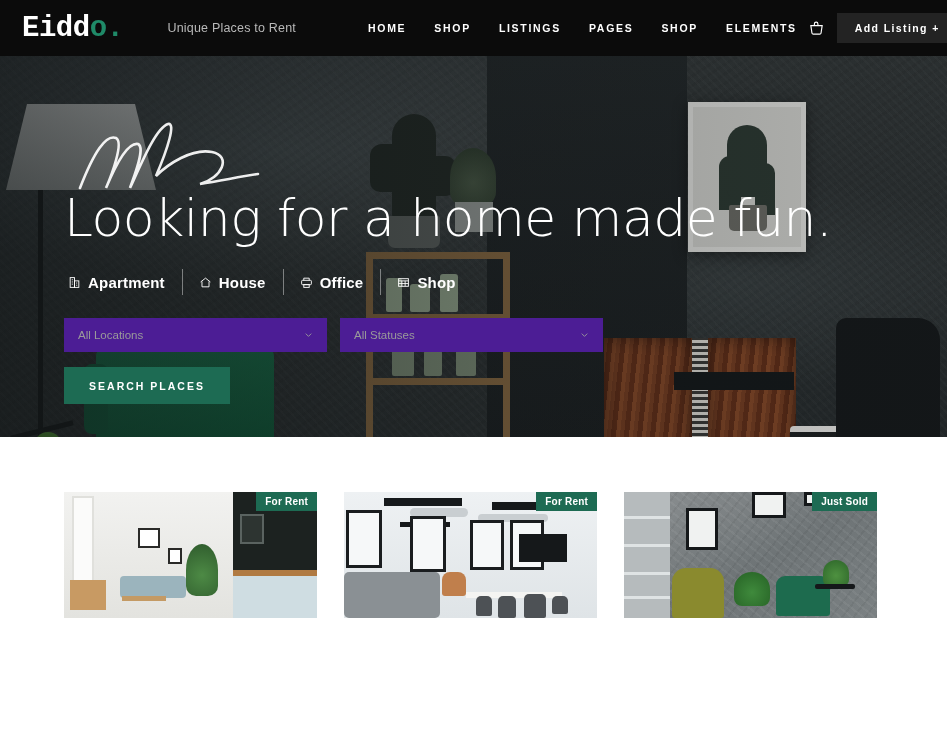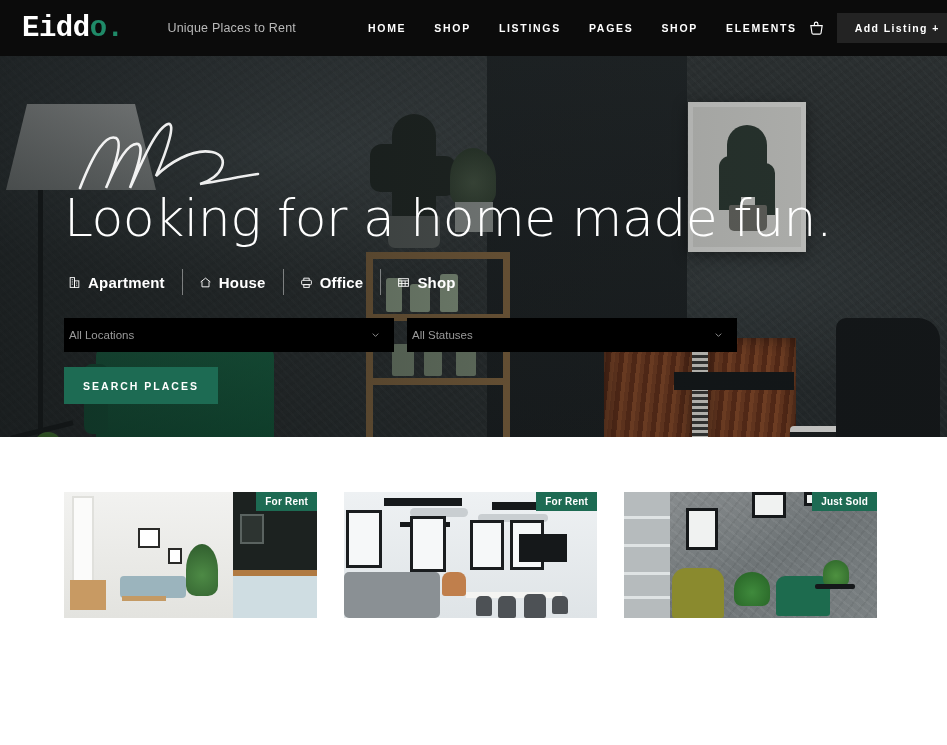--- a/index.html
+++ b/index.html
@@ -170,28 +170,28 @@
   .cat:first-child { padding-left:4px; }
   .cat + .cat::before {
     content:""; position:absolute; left:0; top:-2px; width:1px; height:26px;
     background:rgba(255,255,255,.42);
   }
   .cat-label { font-size:15px; color:#ffffff; font-weight:700; letter-spacing:.2px; white-space:nowrap; }
 
   
   .search-row { position:absolute; left:0; top:262px; display:flex; gap:13px; }
   .select {
-    width:330px; height:34px; background:#000000;
-    display:flex; align-items:center; padding:0 5px;
+    width:263px; height:34px; background:#4c1d95;
+    display:flex; align-items:center; padding:0 14px;
     cursor:pointer; position:relative;
   }
   .select-text { font-size:11.5px; color:#9a9a9a; }
   .chev { position:absolute; right:13px; top:50%; transform:translateY(-50%); }
   .search-btn {
-    position:absolute; left:0; top:311px; width:154px; height:37px;
+    position:absolute; left:0; top:311px; width:166px; height:37px;
     background:#1d6b53; color:#ffffff; font-size:10.5px; letter-spacing:2px;
     font-weight:700; display:flex; align-items:center; justify-content:center;
     cursor:pointer;
   }
 
   
   .main { background:#ffffff; padding-top:0; }
   .section-title {
     margin:108px 0 0 64px; font-size:33px; font-weight:400;
     color:#1b1b1b; letter-spacing:-0.3px;

